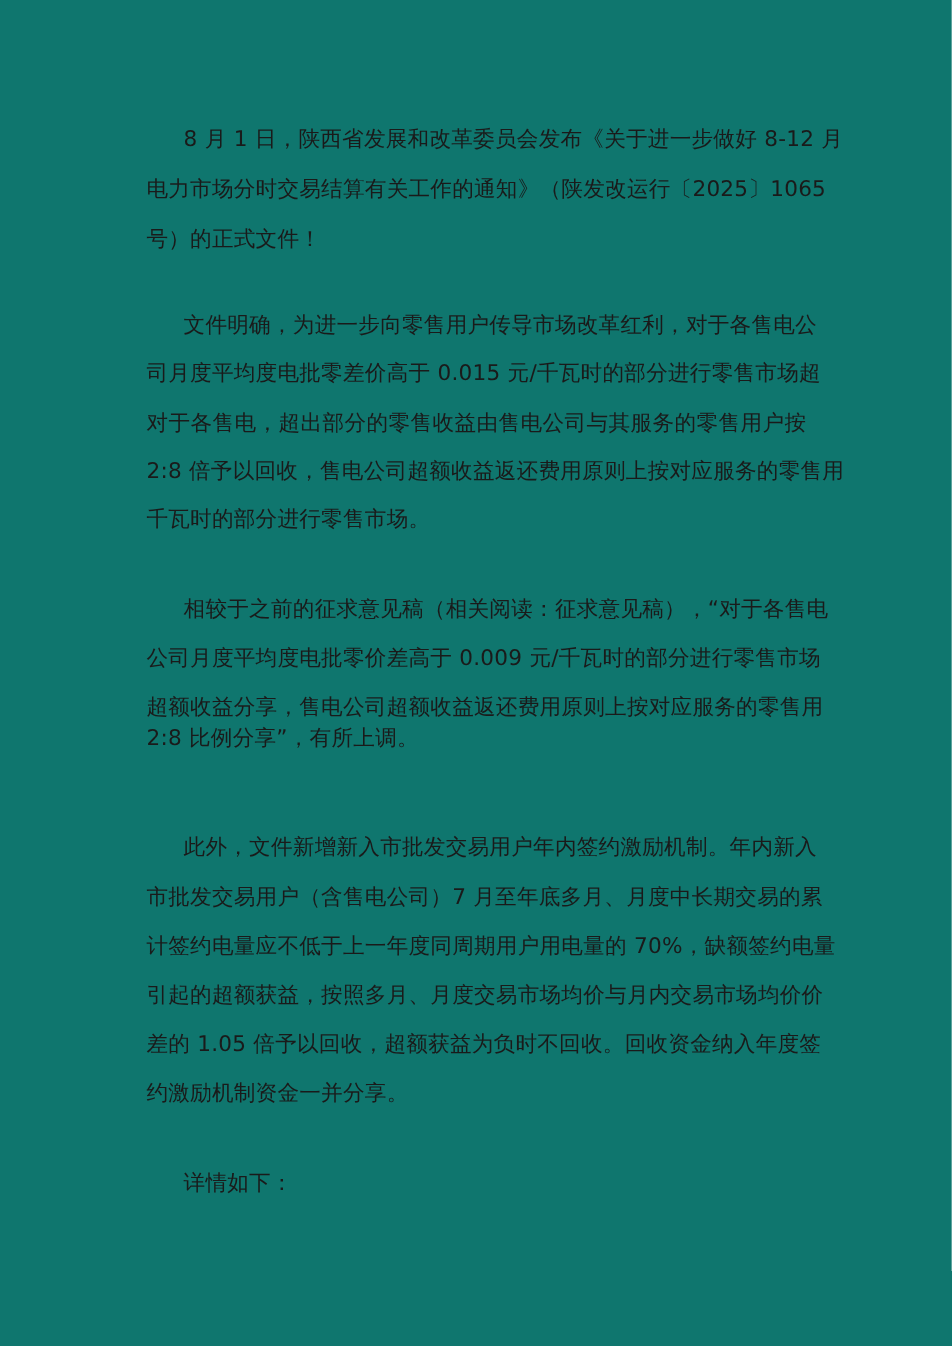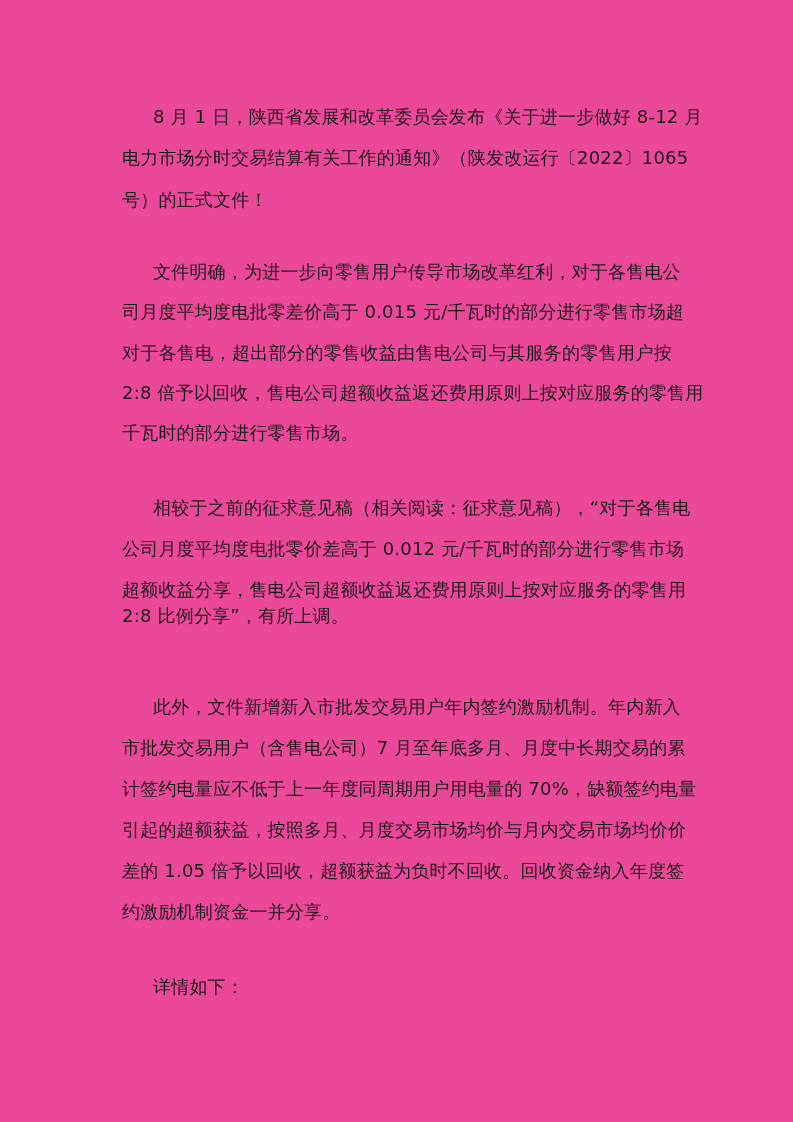--- a/index.html
+++ b/index.html
@@ -13,21 +13,21 @@
     position: relative;
     overflow: hidden;
     font-family: "DejaVu Sans", "Liberation Sans", sans-serif;
     color: #1a1a1a;
   }
   .page {
     position: absolute;
     left: 0; top: 0;
     width: 793px;
     height: 1122px;
-    background: #ec4899;
+    background: #0f766e;
     text-decoration: underline;
   }
   .line {
     position: absolute;
     left: 122px;
     width: 550px;
     height: 24px;
     line-height: 24px;
     font-size: 18px;
     white-space: nowrap;
@@ -44,35 +44,35 @@
     text-align-last: left;
   }
 </style>
 </head>
 <body>
 
 <div class="page">
 
   <div>
     <div class="line first" style="top:105px">8 月 1 日，陕西省发展和改革委员会发布《关于进一步做好 8-12 月</div>
-    <div class="line" style="top:146px">电力市场分时交易结算有关工作的通知》（陕发改运行〔2022〕1065</div>
+    <div class="line" style="top:146px">电力市场分时交易结算有关工作的通知》（陕发改运行〔2025〕1065</div>
     <div class="line last" style="top:188px">号）的正式文件！</div>
   </div>
 
   <div>
     <div class="line first" style="top:260px">文件明确，为进一步向零售用户传导市场改革红利，对于各售电公</div>
     <div class="line" style="top:300px">司月度平均度电批零差价高于 0.015 元/千瓦时的部分进行零售市场超</div>
     <div class="line" style="top:341px">对于各售电，超出部分的零售收益由售电公司与其服务的零售用户按</div>
     <div class="line" style="top:381px">2:8 倍予以回收，售电公司超额收益返还费用原则上按对应服务的零售用</div>
     <div class="line last" style="top:421px">千瓦时的部分进行零售市场。</div>
   </div>
 
   <div>
     <div class="line first" style="top:496px">相较于之前的征求意见稿（相关阅读：征求意见稿），“对于各售电</div>
-    <div class="line" style="top:537px">公司月度平均度电批零价差高于 0.012 元/千瓦时的部分进行零售市场</div>
+    <div class="line" style="top:537px">公司月度平均度电批零价差高于 0.009 元/千瓦时的部分进行零售市场</div>
     <div class="line" style="top:578px">超额收益分享，售电公司超额收益返还费用原则上按对应服务的零售用</div>
     <div class="line last" style="top:604px">2:8 比例分享”，有所上调。</div>
   </div>
 
   <div>
     <div class="line first" style="top:695px">此外，文件新增新入市批发交易用户年内签约激励机制。年内新入</div>
     <div class="line" style="top:736px">市批发交易用户（含售电公司）7 月至年底多月、月度中长期交易的累</div>
     <div class="line" style="top:777px">计签约电量应不低于上一年度同周期用户用电量的 70%，缺额签约电量</div>
     <div class="line" style="top:818px">引起的超额获益，按照多月、月度交易市场均价与月内交易市场均价价</div>
     <div class="line" style="top:859px">差的 1.05 倍予以回收，超额获益为负时不回收。回收资金纳入年度签</div>

